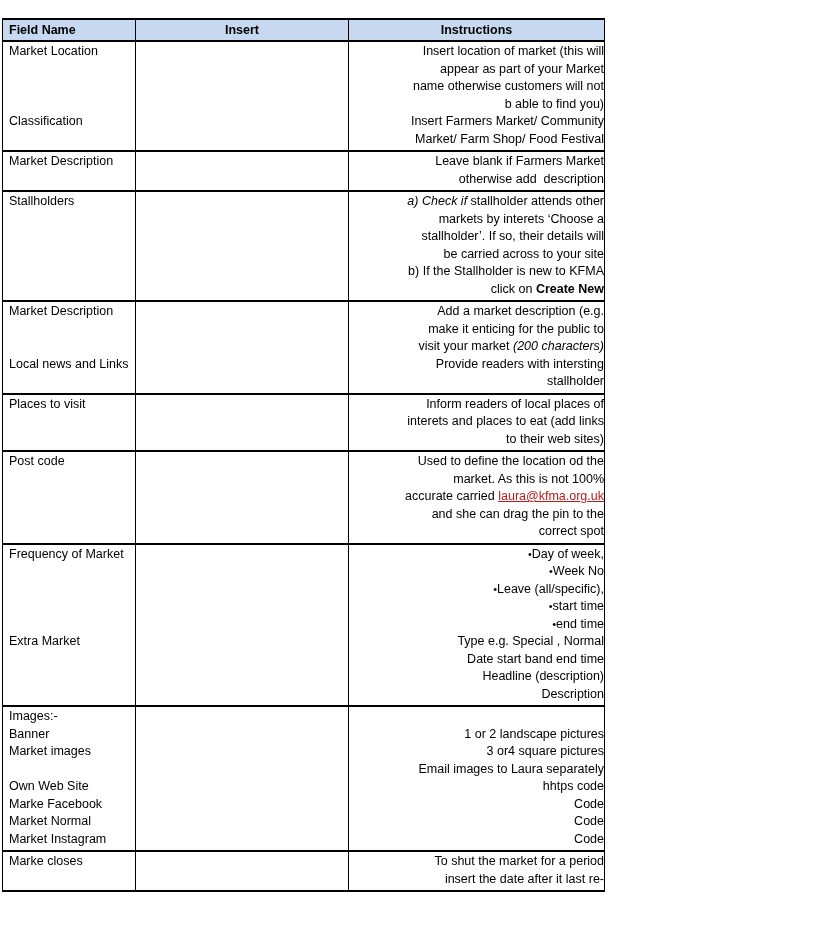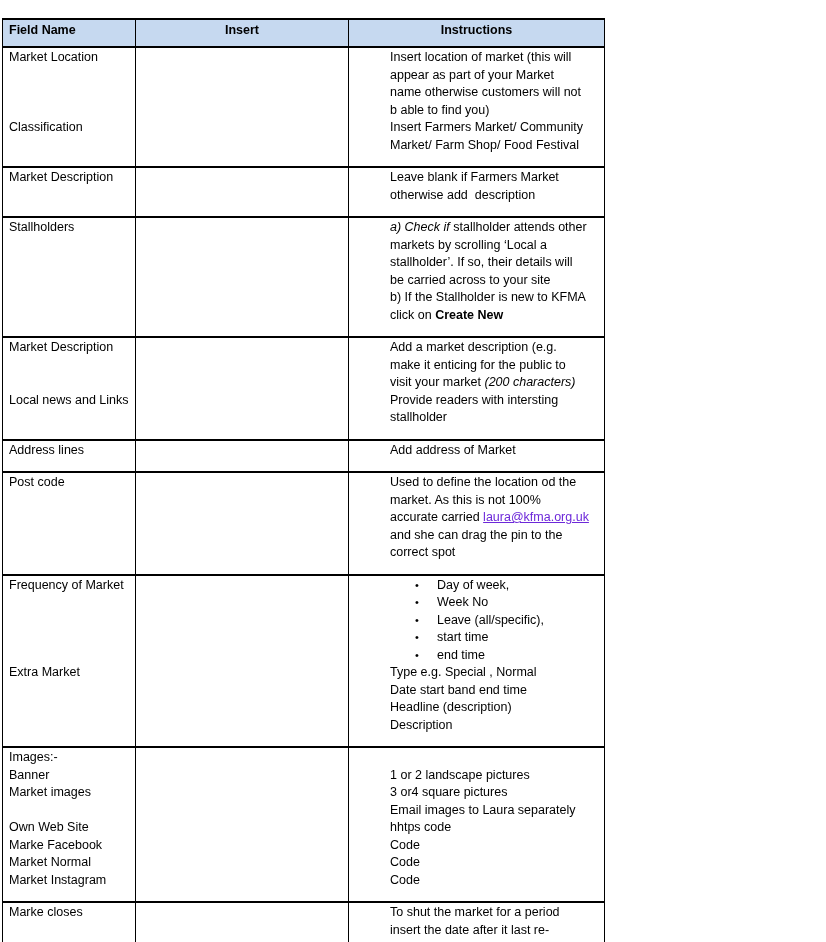--- a/index.html
+++ b/index.html
@@ -27,43 +27,43 @@
     border-left: 1px solid #000;
     border-right: 1px solid #000;
     border-top: 2px solid #000;
     border-bottom: 2px solid #000;
     vertical-align: top;
     font-weight: normal;
   }
   thead th {
     background: #c6d9f0;
     font-weight: bold;
-    height: 28px;
+    height: 22px;
     line-height: 20px;
     text-align: center;
     padding: 0 16px;
   }
   thead th.h-field { text-align: left; padding-left: 6px; }
-  td { padding: 1px 0 12px 0; }
+  td { padding: 1px 0 2px 0; }
   .line {
     line-height: 17.5px;
     white-space: pre;
   }
   .field-cell .line { padding-left: 6px; }
-  .instructions-cell .iline { padding-left: 41px; }
+  .instructions-cell .iline { padding-left: 41px; text-align: right; }
   .instructions-cell .iline.bullet { padding-left: 66px; }
   .dot {
     display: inline-block;
     width: 22px;
     font-size: 11px;
   }
   i { font-style: italic; }
   b { font-weight: bold; }
   a.link {
-    color: #6d28d9;
+    color: #b91c1c;
     text-decoration: underline;
     cursor: pointer;
   }
 </style>
 </head>
 <body>
 
 <div class="page">
   <table class="doc-table">
     <colgroup>
@@ -107,21 +107,21 @@
             <div class="line iline"><span>otherwise add  description</span></div>
           </td>
         </tr>
         <tr>
           <td class="field-cell">
             <div class="line">Stallholders</div>
           </td>
           <td class="insert-cell"></td>
           <td class="instructions-cell">
             <div class="line iline"><i>a) Check if</i><span> stallholder attends other</span></div>
-            <div class="line iline"><span>markets by scrolling ‘Local a</span></div>
+            <div class="line iline"><span>markets by interets ‘Choose a</span></div>
             <div class="line iline"><span>stallholder’. If so, their details will</span></div>
             <div class="line iline"><span>be carried across to your site</span></div>
             <div class="line iline"><span>b) If the Stallholder is new to KFMA</span></div>
             <div class="line iline"><span>click on </span><b>Create New</b></div>
           </td>
         </tr>
         <tr>
           <td class="field-cell">
             <div class="line">Market Description</div>
             <div class="line">&nbsp;</div>
@@ -132,25 +132,27 @@
           <td class="instructions-cell">
             <div class="line iline"><span>Add a market description (e.g.</span></div>
             <div class="line iline"><span>make it enticing for the public to</span></div>
             <div class="line iline"><span>visit your market </span><i>(200 characters)</i></div>
             <div class="line iline"><span>Provide readers with intersting</span></div>
             <div class="line iline"><span>stallholder</span></div>
           </td>
         </tr>
         <tr>
           <td class="field-cell">
-            <div class="line">Address lines</div>
-          </td>
-          <td class="insert-cell"></td>
-          <td class="instructions-cell">
-            <div class="line iline"><span>Add address of Market</span></div>
+            <div class="line">Places to visit</div>
+          </td>
+          <td class="insert-cell"></td>
+          <td class="instructions-cell">
+            <div class="line iline"><span>Inform readers of local places of</span></div>
+            <div class="line iline"><span>interets and places to eat (add links</span></div>
+            <div class="line iline"><span>to their web sites)</span></div>
           </td>
         </tr>
         <tr>
           <td class="field-cell">
             <div class="line">Post code</div>
           </td>
           <td class="insert-cell"></td>
           <td class="instructions-cell">
             <div class="line iline"><span>Used to define the location od the</span></div>
             <div class="line iline"><span>market. As this is not 100%</span></div>

